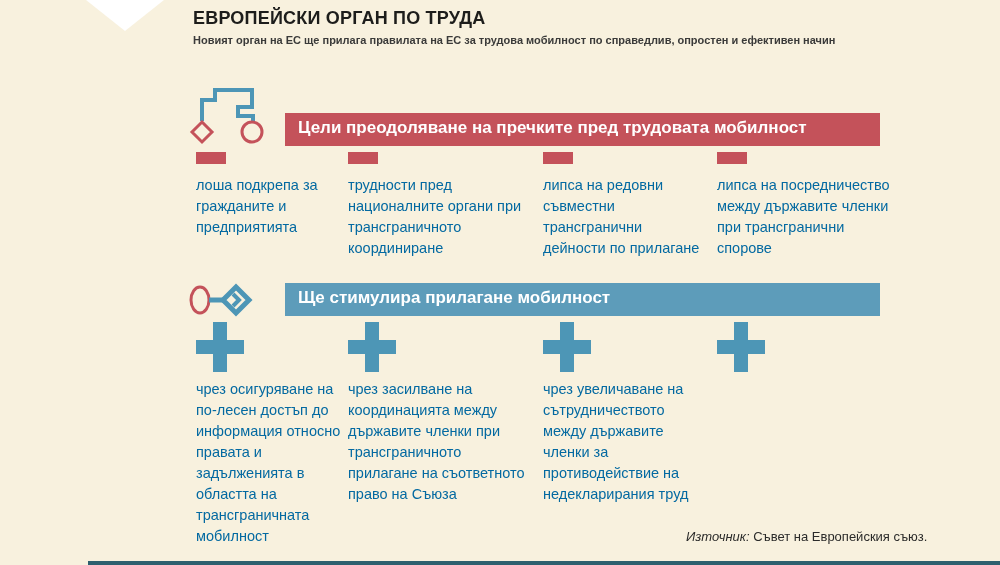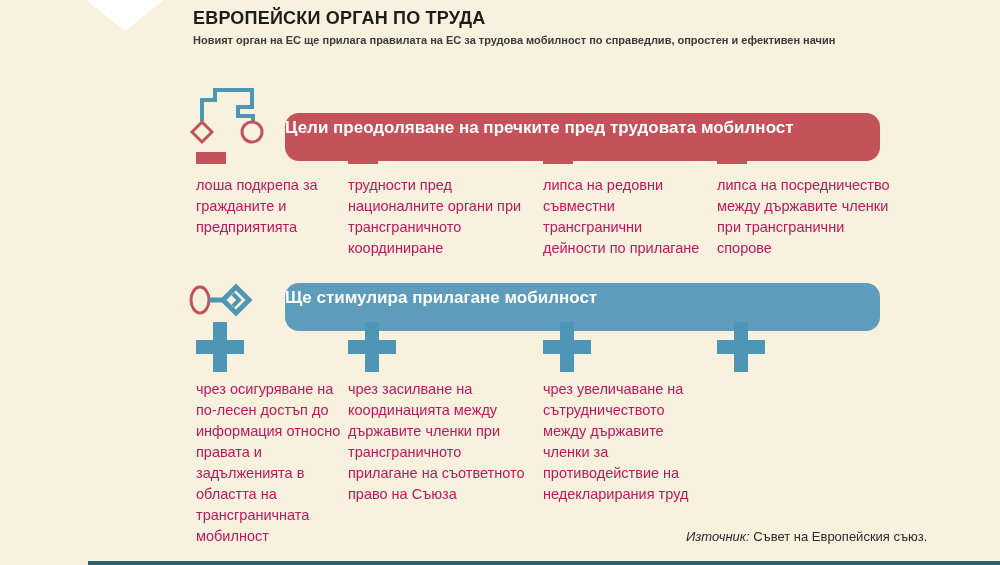--- a/index.html
+++ b/index.html
@@ -22,29 +22,29 @@
   .title{
     left:193px;top:8px;width:720px;
     font-size:18px;font-weight:bold;color:#1d1d1b;letter-spacing:.2px;
   }
   .subtitle{
     left:193px;top:33px;width:700px;
     font-size:11px;line-height:1.42;color:#3a3a39;font-weight:bold;
   }
 
   .banner{
-    height:48px;line-height:30px;left:285px;width:595px;
+    height:33px;line-height:30px;left:285px;width:595px;
     color:#ffffff;font-weight:bold;font-size:17px;
-    box-sizing:border-box;white-space:nowrap;border-radius:14px;
+    padding-left:13px;box-sizing:border-box;white-space:nowrap;
   }
   .banner.red{top:113px;background:#c4525a;}
   .banner.blue{top:283px;background:#5d9cba;}
 
   .col{
-    font-size:14.5px;line-height:1.45;color:#be185d;
+    font-size:14.5px;line-height:1.45;color:#0369a1;
   }
   .dash{
     width:30px;height:12px;background:#c4525a;margin-bottom:11px;
   }
   .plus{display:block;margin-bottom:7px;}
 
   .source{
     left:686px;top:529px;font-size:13px;color:#2b2b2a;white-space:nowrap;
   }
   .source .lbl{font-style:italic;}

